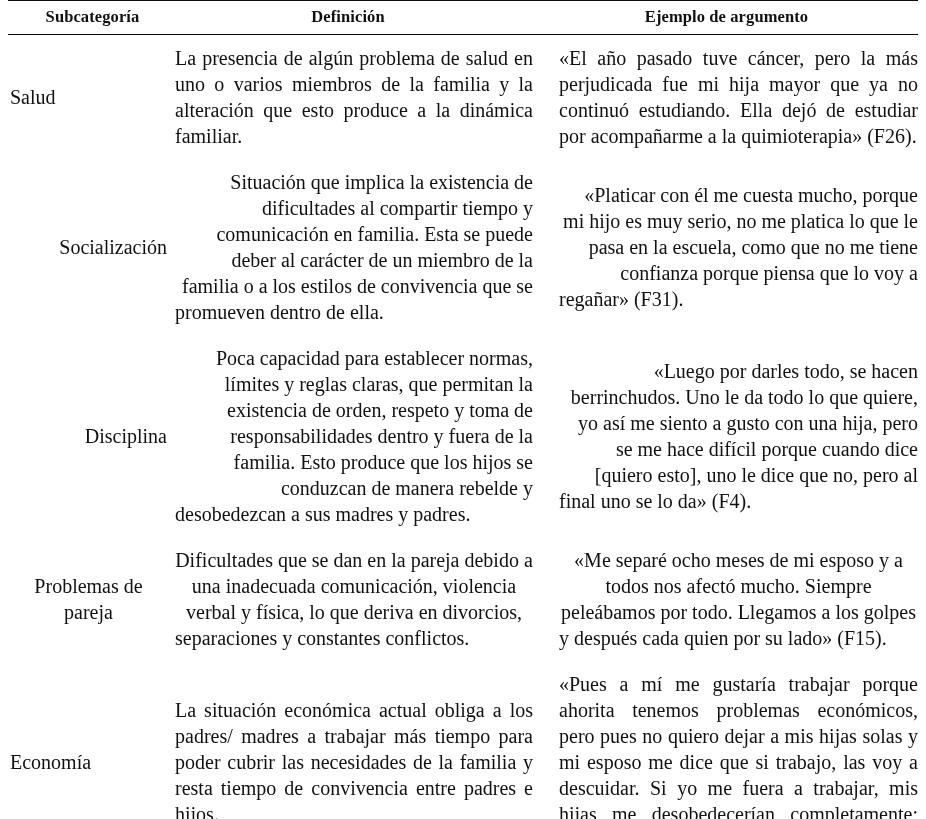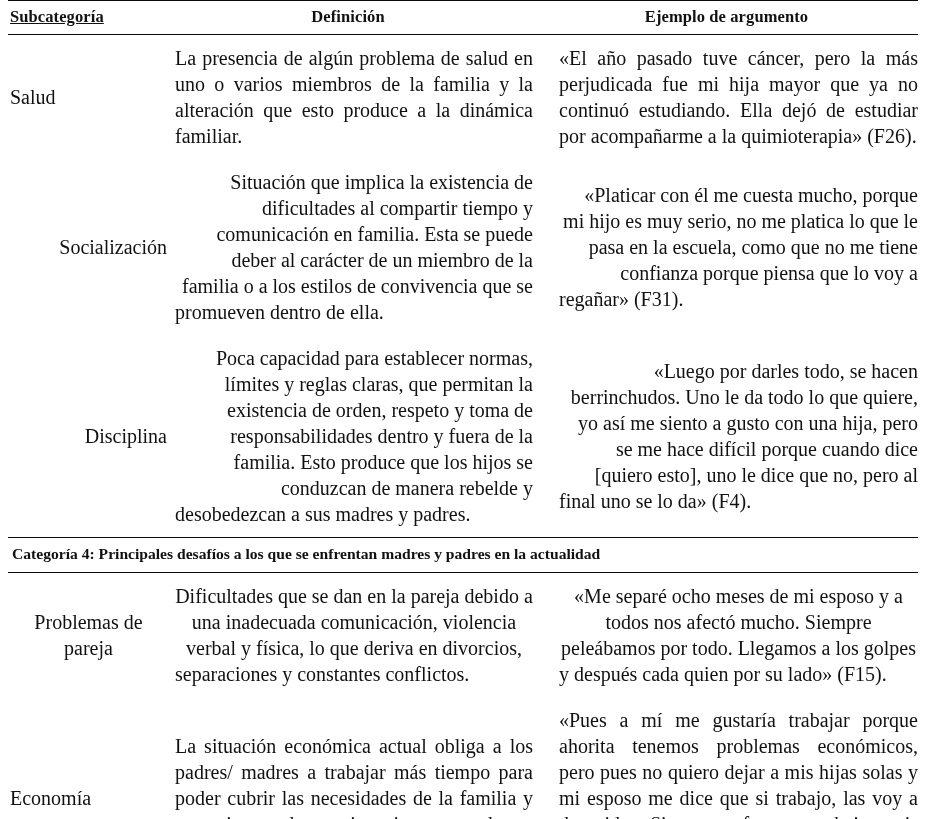--- a/index.html
+++ b/index.html
@@ -37,21 +37,21 @@
   }
 
   thead th {
     font-weight: bold;
     font-size: 16.5px;
     padding: 6px 0 7px 0;
     border-bottom: 1.6px solid #0b0b0b;
     vertical-align: bottom;
     letter-spacing: 0.1px;
   }
-  th.h-sub { text-align: left; padding-left: 2px; text-decoration: underline; }
+  th.h-sub { text-align: center; padding-left: 2px; }
   th.h-def { text-align: center; padding-right: 30px; margin-top: 20px; }
   th.h-ex  { text-align: center; padding-right: 16px; }
 
   tbody td {
     vertical-align: middle;
     font-size: 20px;
     line-height: 1.30;
     padding: 10px 0 10px 0;
   }
   td.cell-sub {
@@ -127,23 +127,20 @@
         <td class="cell-sub">Socialización</td>
         <td class="cell-def">Situación que implica la existencia de dificultades al compartir tiempo y comunicación en familia. Esta se puede deber al carácter de un miembro de la familia o a los estilos de convivencia que se promueven dentro de ella.</td>
         <td class="cell-ex">«Platicar con él me cuesta mucho, porque mi hijo es muy serio, no me platica lo que le pasa en la escuela, como que no me tiene confianza porque piensa que lo voy a regañar» (F31).</td>
       </tr>
       <tr class="row-disciplina">
         <td class="cell-sub">Disciplina</td>
         <td class="cell-def">Poca capacidad para establecer normas, límites y reglas claras, que permitan la existencia de orden, respeto y toma de responsabilidades dentro y fuera de la familia. Esto produce que los hijos se conduzcan de manera rebelde y desobedezcan a sus madres y padres.</td>
         <td class="cell-ex">«Luego por darles todo, se hacen berrinchudos. Uno le da todo lo que quiere, yo así me siento a gusto con una hija, pero se me hace difícil porque cuando dice [quiero esto], uno le dice que no, pero al final uno se lo da» (F4).</td>
       </tr>
 
-      <tr class="banner-row">
-        <td colspan="3">Categoría 4: Principales desafíos a los que se enfrentan madres y padres en la actualidad</td>
-      </tr>
 
       <tr class="row-pareja">
         <td class="cell-sub">Problemas de pareja</td>
         <td class="cell-def">Dificultades que se dan en la pareja debido a una inadecuada comunicación, violencia verbal y física, lo que deriva en divorcios, separaciones y constantes conflictos.</td>
         <td class="cell-ex">«Me separé ocho meses de mi esposo y a todos nos afectó mucho. Siempre peleábamos por todo. Llegamos a los golpes y  después cada quien por su lado» (F15).</td>
       </tr>
       <tr class="row-economia">
         <td class="cell-sub">Economía</td>
         <td class="cell-def">La situación económica actual obliga a los padres/ madres a trabajar más tiempo para poder cubrir las necesidades de la familia y resta tiempo de convivencia entre padres e hijos.</td>
         <td class="cell-ex">«Pues a mí me gustaría trabajar porque ahorita tenemos problemas económicos, pero pues no quiero dejar a mis hijas solas y mi esposo me dice que si trabajo, las voy a descuidar. Si yo me fuera a trabajar, mis hijas me desobedecerían completamente; por eso me he detenido» (F5).</td>

